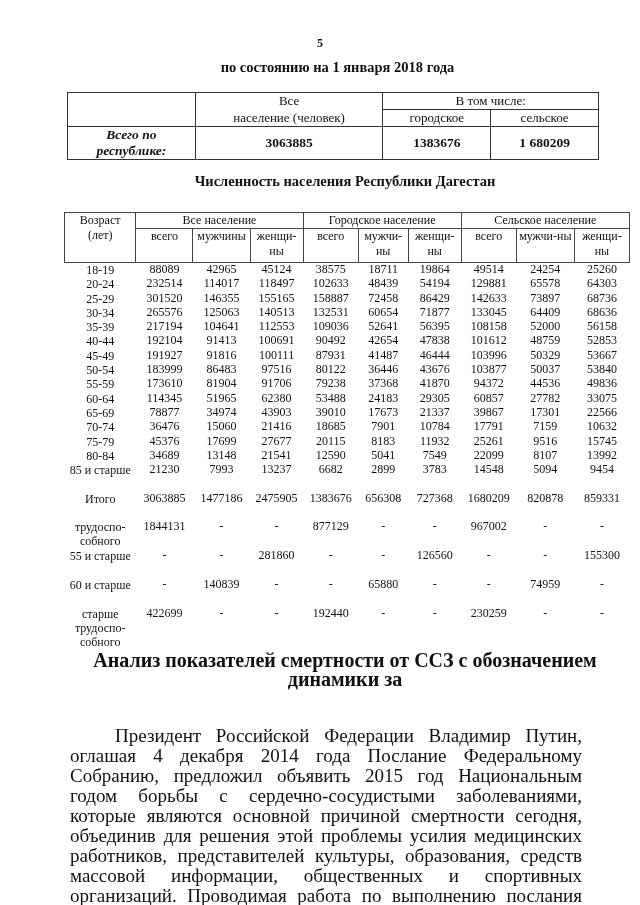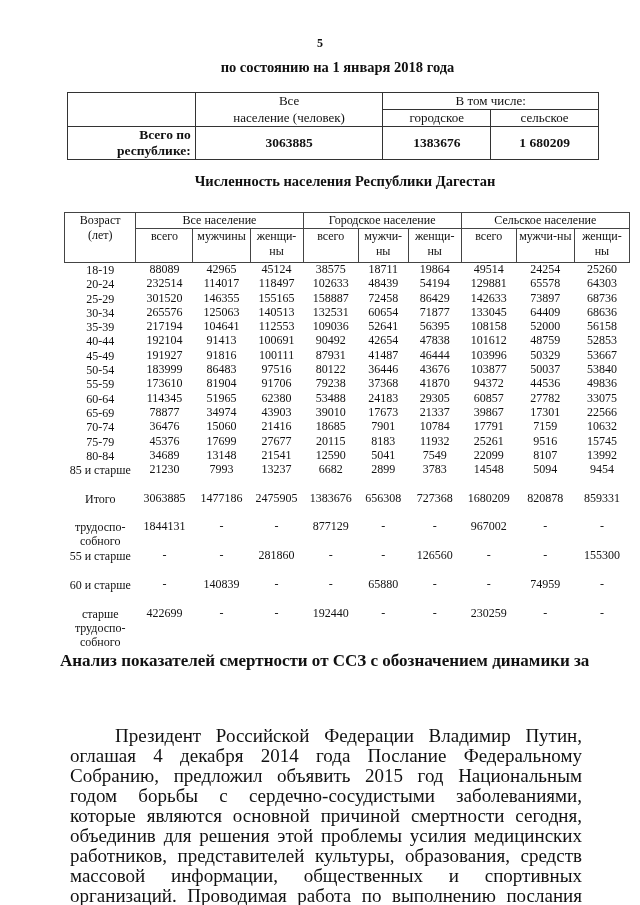--- a/index.html
+++ b/index.html
@@ -6,36 +6,36 @@
     body {
       width: 640px; height: 905px; position: relative; overflow: hidden;
       font-family: "Liberation Serif", "DejaVu Serif", serif; color: #111;
     }
     .page-num { position: absolute; top: 36px; left: 0; width: 640px; text-align: center; font-size: 12px; font-weight: bold; }
     .title1 { position: absolute; top: 58px; left: 60px; width: 555px; text-align: center; font-weight: bold; font-size: 14.5px; line-height: 18px; }
     table { border-collapse: collapse; }
     .t1 { position: absolute; top: 92px; left: 67px; width: 532px; font-size: 13px; }
     .t1 td { border: 1px solid #333; padding: 0 4px; height: 16px; line-height: 16px; text-align: center; }
     .t1 td.b { font-weight: bold; font-size: 13.5px; }
-    .t1 td.left { text-align: right; }
+    .t1 td.left { text-align: center; font-style: italic; }
     .t1 .blank-top { border-bottom: none; }
     .t1 .blank-bot { border-top: none; }
     .t1 .all-top { border-bottom: none; }
     .t1 .all-bot { border-top: none; }
     .title2 { position: absolute; top: 172px; left: 60px; width: 570px; text-align: center; font-weight: bold; font-size: 14.5px; line-height: 19px; }
     .t2 { position: absolute; top: 212px; left: 64px; width: 566px; font-size: 12px; }
     .t2 th { font-weight: normal; border: 1px solid #444; text-align: center; vertical-align: top; line-height: 15px; padding: 0 2px; }
     .t2 .grp { height: 13px; }
     .t2 .sub { height: 34px; }
     .t2 td { text-align: center; vertical-align: top; line-height: 13.5px; padding: 0 2px; height: 14.3px; }
     .t2 td.lbl { line-height: 14px; }
     .t2 .r2 td { height: 29px; }
     .t2 .r3 td { height: 44px; }
     .t2 .tot td { height: 28px; }
-    .title3 { position: absolute; top: 651px; left: 60px; width: 570px; text-align: left; font-weight: bold; font-size: 17px; line-height: 19px; }
+    .title3 { position: absolute; top: 651px; left: 60px; width: 570px; text-align: center; font-weight: bold; font-size: 20px; line-height: 19px; }
     .para { position: absolute; top: 726px; left: 70px; width: 512px; font-size: 19px; line-height: 20px; text-align: justify; }
     .para p { margin: 0; text-indent: 45px; }
   </style>
 </head>
 <body>
 
 <div class="page-num">5</div>
 
 <div class="title1">
   <div>по состоянию на 1 января 2018 года</div>

